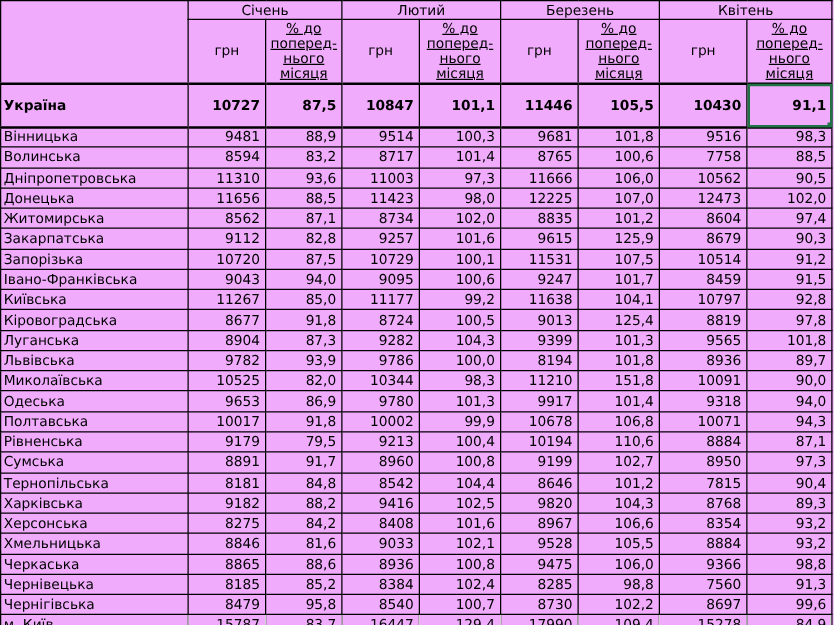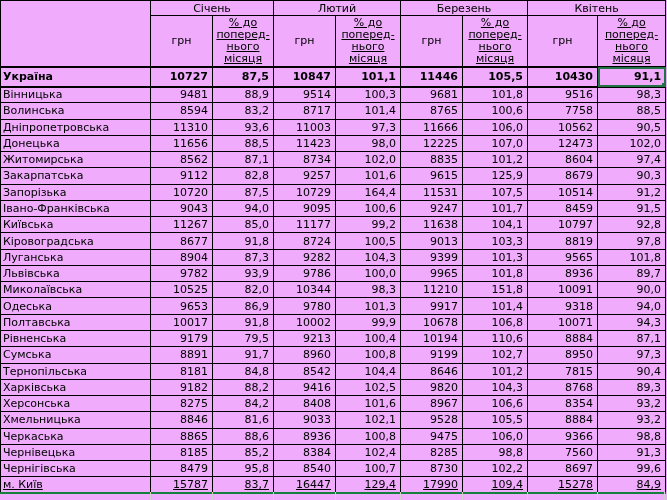--- a/index.html
+++ b/index.html
@@ -23,21 +23,21 @@
     overflow: hidden;
     white-space: nowrap;
     font-weight: normal;
     vertical-align: middle;
   }
   .wages thead th { text-align: center; padding: 0 2px; }
   tr.month-row { height: 15px; }
   tr.sub-row   { height: 51px; }
   th.pct { white-space: pre-line; line-height: 12px; padding: 0 1px; text-decoration: underline; }
   tbody tr { height: 16.28px; }
-  tr.row-total { height: 20px; }
+  tr.row-total { height: 35px; }
   tr.row-total td { font-weight: bold; border-top: 2px solid #000; border-bottom: 2px solid #000; }
   tbody tr:last-child td { border-bottom: 2px solid #15803d; text-decoration: underline; }
   td.name { text-align: left; padding-left: 2px; }
   td.num  { text-align: right; }
   td.selected {
     outline: 2px solid var(--sel, #217346);
     outline-offset: -2px;
     position: relative;
   }
   td.selected::after {
@@ -181,21 +181,21 @@
           <td class="num">9615</td>
           <td class="num">125,9</td>
           <td class="num">8679</td>
           <td class="num">90,3</td>
         </tr>
         <tr>
           <td class="name">Запорізька</td>
           <td class="num">10720</td>
           <td class="num">87,5</td>
           <td class="num">10729</td>
-          <td class="num">164,4</td>
+          <td class="num">100,1</td>
           <td class="num">11531</td>
           <td class="num">107,5</td>
           <td class="num">10514</td>
           <td class="num">91,2</td>
         </tr>
         <tr>
           <td class="name">Івано-Франківська</td>
           <td class="num">9043</td>
           <td class="num">94,0</td>
           <td class="num">9095</td>
@@ -216,42 +216,42 @@
           <td class="num">10797</td>
           <td class="num">92,8</td>
         </tr>
         <tr>
           <td class="name">Кіровоградська</td>
           <td class="num">8677</td>
           <td class="num">91,8</td>
           <td class="num">8724</td>
           <td class="num">100,5</td>
           <td class="num">9013</td>
-          <td class="num">103,3</td>
+          <td class="num">125,4</td>
           <td class="num">8819</td>
           <td class="num">97,8</td>
         </tr>
         <tr>
           <td class="name">Луганська</td>
           <td class="num">8904</td>
           <td class="num">87,3</td>
           <td class="num">9282</td>
           <td class="num">104,3</td>
           <td class="num">9399</td>
           <td class="num">101,3</td>
           <td class="num">9565</td>
           <td class="num">101,8</td>
         </tr>
         <tr>
           <td class="name">Львівська</td>
           <td class="num">9782</td>
           <td class="num">93,9</td>
           <td class="num">9786</td>
           <td class="num">100,0</td>
-          <td class="num">9965</td>
+          <td class="num">8194</td>
           <td class="num">101,8</td>
           <td class="num">8936</td>
           <td class="num">89,7</td>
         </tr>
         <tr>
           <td class="name">Миколаївська</td>
           <td class="num">10525</td>
           <td class="num">82,0</td>
           <td class="num">10344</td>
           <td class="num">98,3</td>

